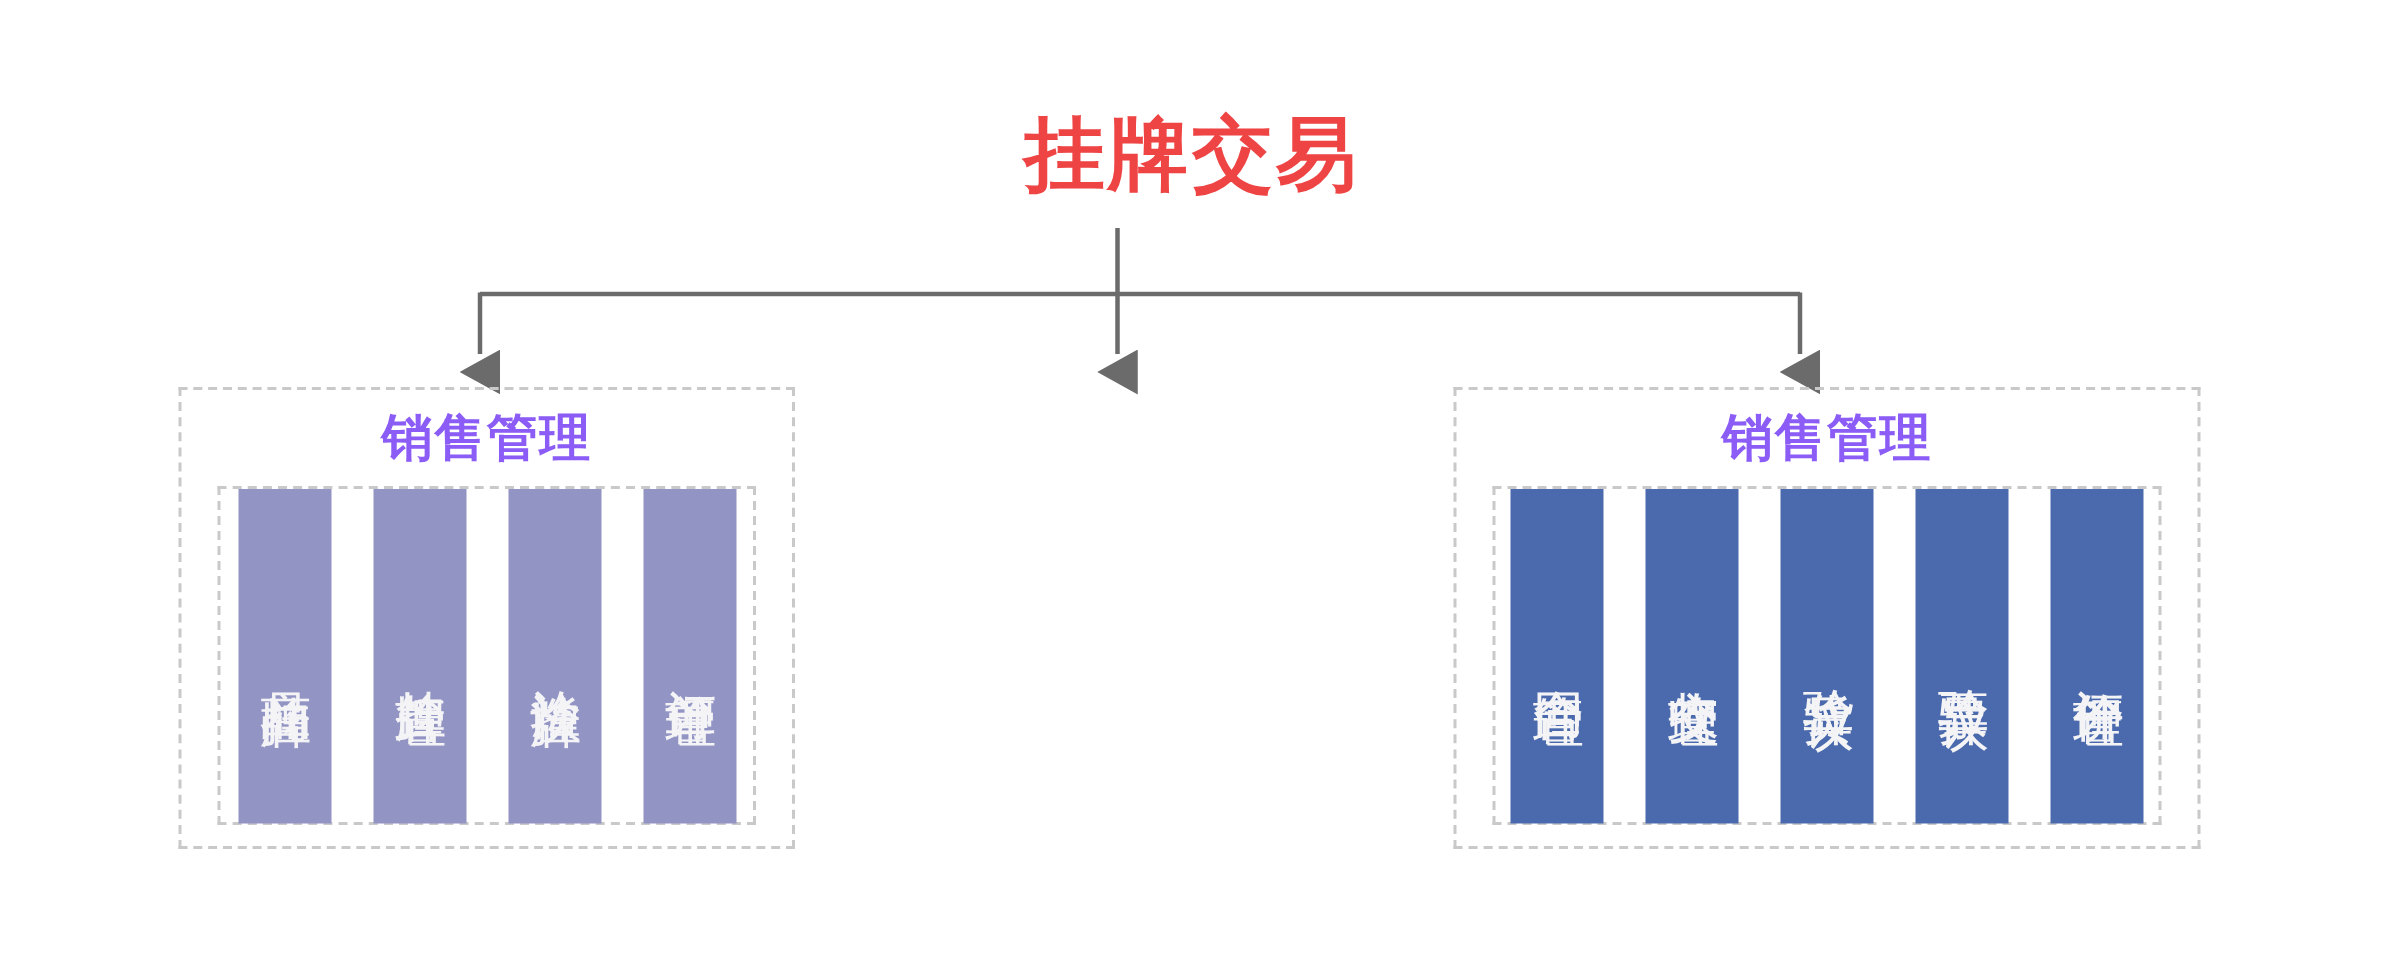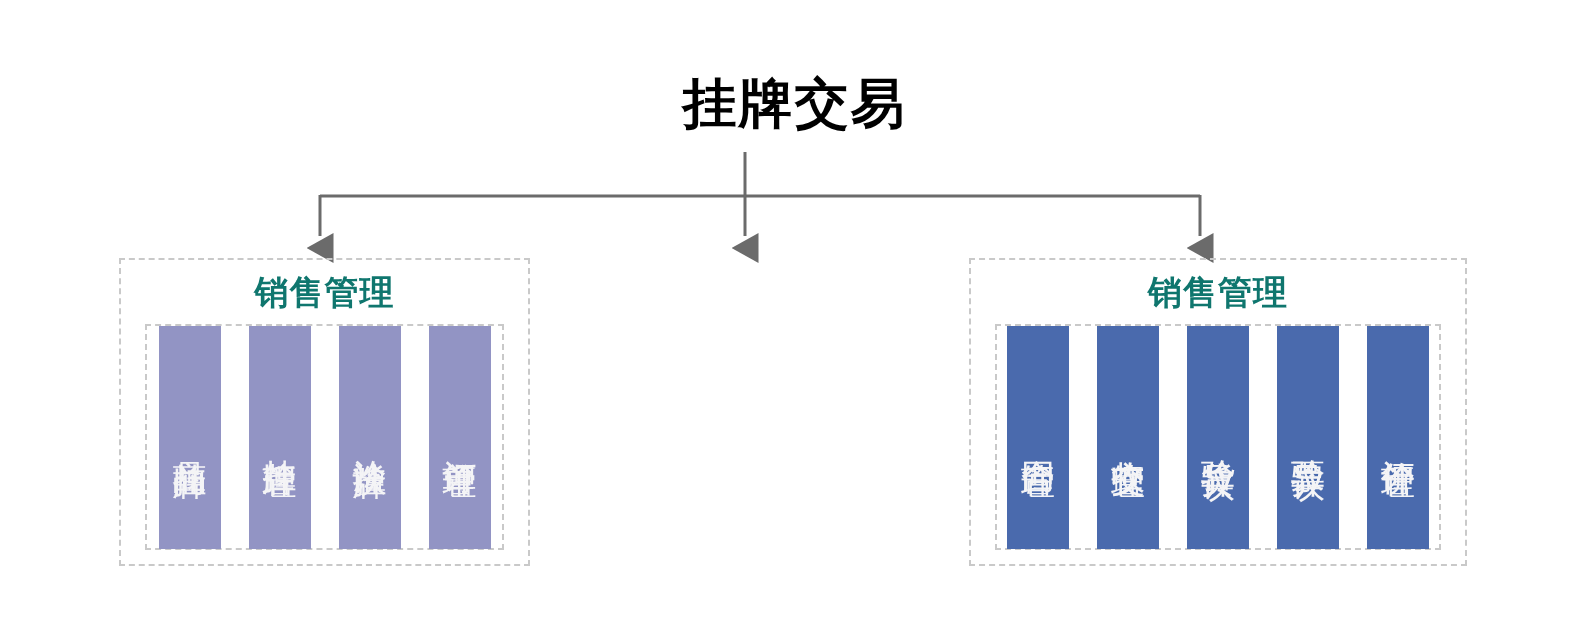--- a/index.html
+++ b/index.html
@@ -20,21 +20,21 @@
   
   #root-title {
     position: absolute;
     left: 0;
     top: 72px;
     width: 1589px;
     text-align: center;
     font-size: 54px;
     line-height: 62px;
     font-weight: 700;
-    color: #000000;
+    color: #ef4444;
     letter-spacing: 2px;
     white-space: nowrap;
   }
 
   
   #connectors {
     position: absolute;
     left: 0;
     top: 0;
     width: 1589px;
@@ -52,21 +52,21 @@
   }
   .group-title {
     position: absolute;
     left: 0;
     top: 10px;
     width: 100%;
     text-align: center;
     font-size: 34px;
     line-height: 44px;
     font-weight: 700;
-    color: #0f766e;
+    color: #8b5cf6;
     letter-spacing: 1px;
     white-space: nowrap;
   }
   .inner-box {
     position: absolute;
     left: 24px;
     right: 24px;
     top: 64px;
     bottom: 14px;
     border: 2px dashed #c9c9c9;

